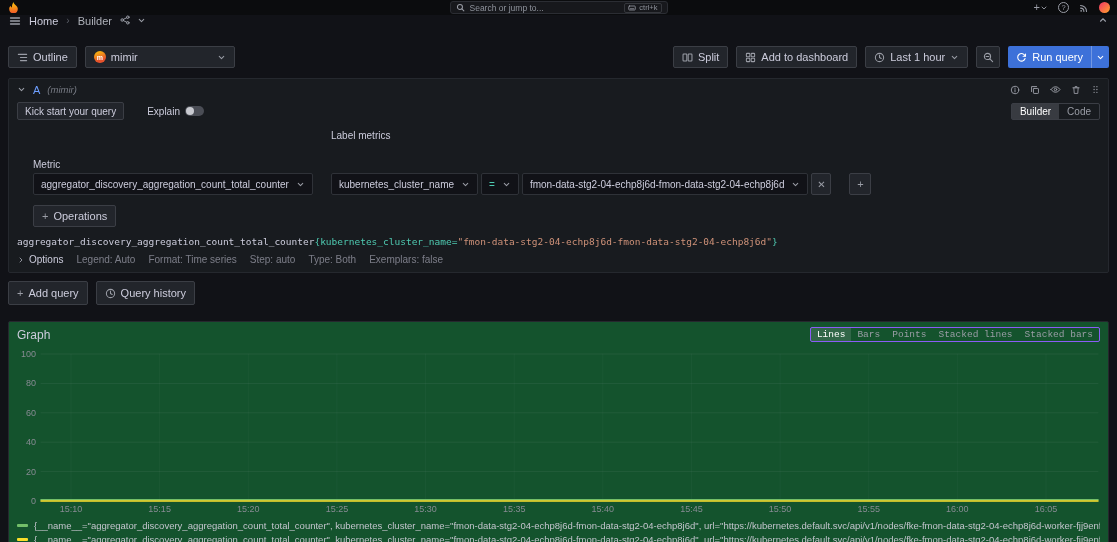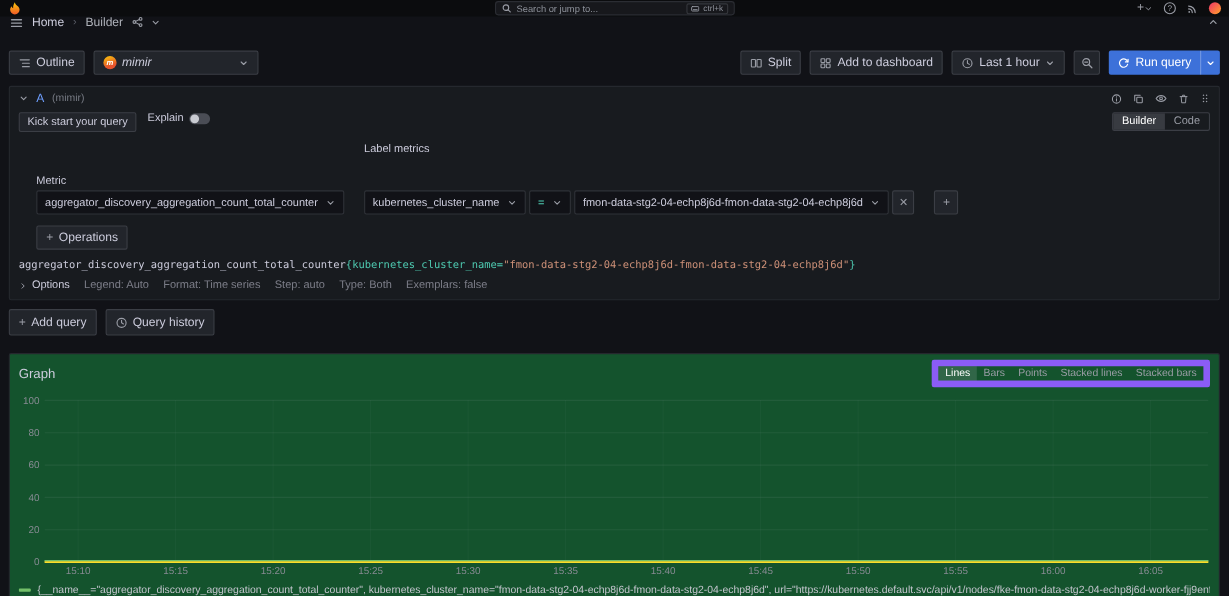--- a/index.html
+++ b/index.html
@@ -35,23 +35,23 @@
   .ds-circle { width:12px; height:12px; border-radius:50%; background:linear-gradient(160deg,#fbca0a,#e6522c 70%); display:inline-flex; align-items:center; justify-content:center; color:#fff; font-size:7px; font-weight:bold; }
   .run-btn { display:flex; height:22px; border-radius:2px; overflow:hidden; background:#3d71d9; color:#fff; }
   .run-main { display:flex; gap:5px; align-items:center; padding:0 8px; font-size:11px; }
   .run-main .icon { color:#fff; }
   .run-caret { display:flex; align-items:center; padding:0 4px; border-left:1px solid rgba(255,255,255,0.28); color:#fff; }
 
   
   .panel { margin:4px 8px 0; background:#181b1f; border:1px solid #25282e; border-radius:2px; }
   .qheader { height:21px; display:flex; align-items:center; gap:7px; padding:0 8px; }
   .qref { color:#6e9fff; font-size:11px; }
-  .qds { color:#777b84; font-size:9.5px; }
+  .qds { color:#777b84; font-size:9.5px; font-style:italic; }
   .qheader-icons { margin-left:auto; display:flex; gap:10px; align-items:center; }
-  .qsub { display:flex; align-items:flex-start; gap:10px; padding:2px 8px 6px; }
+  .qsub { display:flex; align-items:center; gap:23px; padding:2px 8px 6px; }
   .explain-wrap { display:flex; align-items:center; gap:5px; font-size:10px; color:#ccccdc; }
   .toggle { width:19px; height:10px; background:#4a4d55; border-radius:6px; position:relative; }
   .toggle::after { content:""; position:absolute; left:1px; top:1px; width:8px; height:8px; border-radius:50%; background:#c9cbd1; }
   .seg { display:flex; border:1px solid #3b3e45; border-radius:2px; overflow:hidden; }
   .seg > span { padding:2px 8px; font-size:10px; color:#9a9da6; }
   .seg > span.active { background:rgba(204,204,220,0.18); color:#fff; }
   .qsub-right { margin-left:auto; }
 
   .builder { padding:4px 24px 0; display:flex; gap:18px; align-items:flex-end; }
   .field { display:flex; flex-direction:column; gap:3px;justify-content:space-between; }
@@ -70,21 +70,21 @@
   .opt-item { color:rgba(204,204,220,0.55); }
 
   
   .actions { display:flex; gap:8px; padding:8px; }
   .actions .btn { height:24px; }
 
   
   .gpanel { margin:8px 8px 0; background:#14532d; border:1px solid #25282e; border-radius:2px; }
   .gheader { display:flex; align-items:center; padding:5px 8px 2px; }
   .gtitle { font-size:12px; color:#ccccdc; }
-  .gstyles { margin-left:auto; display:flex; align-items:center; border:6px solid #8b5cf6; border-radius:2px; }
+  .gstyles { margin-left:auto; display:flex; align-items:center; border:1px solid #8b5cf6; border-radius:2px;font-family:Liberation Mono, monospace; }
   .gstyles > span { font-size:9.5px; color:#9a9da6; padding:1px 6px; }
   .gstyles > span.active { background:rgba(204,204,220,0.16); color:#fff; }
   .chart-wrap { padding:2px 2px 0; }
   .legend { padding:2px 8px 8px; display:flex; flex-direction:column; gap:3px; }
   .legend-item { display:flex; align-items:center; gap:6px; font-size:9.5px; color:#c3c5cd; white-space:nowrap; overflow:hidden; }
   .legend-swatch { width:11px; height:3px; border-radius:1px; flex:none; }
 
   
   .rawbar { margin:4px 8px 0; background:#181b1f; border:1px solid #25282e; border-radius:2px 2px 0 0; height:24px; display:flex; align-items:center; padding:0 8px; }
   .rawbar .seg { margin-left:auto; }
@@ -173,21 +173,21 @@
 
 <div class="toolbar">
   <span class="btn">
     <span class="icon">
       <svg width="11" height="11" viewBox="0 0 16 16" fill="none" stroke="currentColor" stroke-width="1.6">
           <path d="M2 3.5h12M5 8h9M5 12.5h9"></path>
         </svg>
     </span>
     <span>Outline</span>
   </span>
-  <span class="btn" style="min-width:150px;font-style:italic;">
+  <span class="btn" style="min-width:150px;">
     <span class="ds-circle">m</span>
     <span>mimir</span>
     <span class="icon" style="margin-left:auto;">
       <svg width="9" height="9" viewBox="0 0 16 16" fill="none" stroke="currentColor" stroke-width="1.8">
           <path d="M4 6l4 4 4-4"></path>
         </svg>
     </span>
   </span>
   <div class="toolbar-right">
     <span class="btn">

